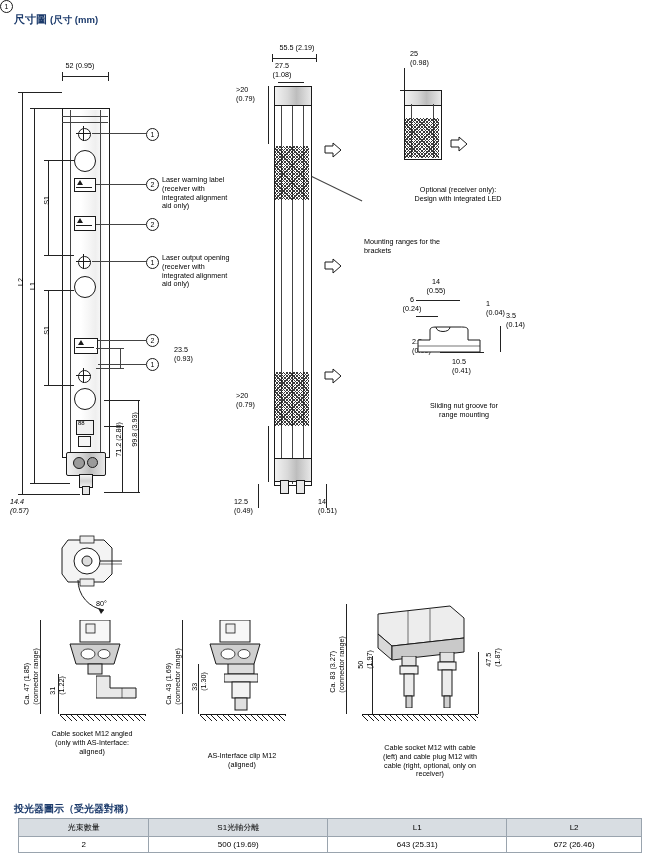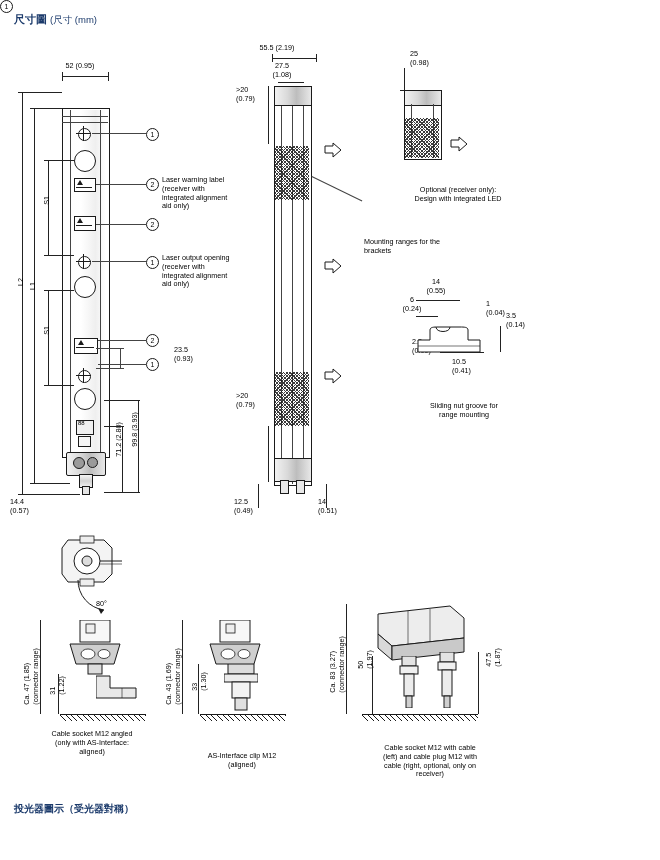--- a/index.html
+++ b/index.html
@@ -6,21 +6,21 @@
   body{
     width:660px;height:860px;background:#ffffff;
     font-family:"Liberation Sans", sans-serif;
     color:#000;position:relative;overflow:hidden;
   }
   .page{position:relative;width:660px;height:860px;}
   .abs{position:absolute;}
   .t{font-size:7.2px;line-height:1.22;color:#000;white-space:pre;}
   .t-c{text-align:center;}
   .title{font-size:11px;color:#1b3a6b;font-weight:bold;}
-  .title small{font-size:9.5px;font-weight:normal;}
+  .title small{font-size:9.5px;font-weight:bold;}
   .sec-title{font-size:10px;color:#1b3a6b;font-weight:bold;}
   .ln{position:absolute;background:#1a1a1a;}
   .ln-h{height:1px;}
   .ln-v{width:1px;}
   .thin{background:#444;}
   .dim{background:#222;}
   
   .body-outline{position:absolute;border:1px solid #1a1a1a;background:#fff;}
   .hatch-d{
     background-image:repeating-linear-gradient(45deg,#1a1a1a 0 0.8px,transparent 0.8px 2.4px),
@@ -121,21 +121,21 @@
     <div class="ln ln-v dim" style="left:48px;top:160px;height:95px;"></div>
     <div class="abs vt" style="left:42px;top:196px;">S1</div>
     <div class="ln ln-h dim" style="left:44px;top:160px;width:30px;"></div>
     <div class="ln ln-h dim" style="left:44px;top:255px;width:30px;"></div>
 
     <div class="ln ln-v dim" style="left:48px;top:290px;height:95px;"></div>
     <div class="abs vt" style="left:42px;top:326px;">S1</div>
     <div class="ln ln-h dim" style="left:44px;top:290px;width:30px;"></div>
     <div class="ln ln-h dim" style="left:44px;top:385px;width:30px;"></div>
 
-    <div class="abs t" style="left:10px;top:498px;">14.4
+    <div class="abs t" style="left:10px;top:498px;font-style:italic;">14.4
 (0.57)</div>
 
     <div class="ln ln-v dim" style="left:122px;top:426px;height:66px;"></div>
     <div class="abs vt" style="left:114px;top:422px;">71.2 (2.80)</div>
     <div class="ln ln-v dim" style="left:138px;top:400px;height:92px;"></div>
     <div class="abs vt" style="left:130px;top:412px;">99.8 (3.93)</div>
     <div class="ln ln-h dim" style="left:104px;top:426px;width:20px;"></div>
     <div class="ln ln-h dim" style="left:104px;top:400px;width:36px;"></div>
     <div class="ln ln-h dim" style="left:104px;top:492px;width:36px;"></div>
 
@@ -168,21 +168,21 @@
 aid only)</div>
 
     <div class="callout" style="left:146px;top:334px;"><span>2</span></div>
     <div class="ln ln-h thin" style="left:98px;top:340px;width:48px;"></div>
 
     <div class="callout" style="left:146px;top:358px;"><span>1</span></div>
     <div class="ln ln-h thin" style="left:98px;top:364px;width:48px;"></div>
   </div>
 
   <div>
-    <div class="abs t t-c" style="left:232px;top:44px;width:90px;">55.5 (2.19)</div>
+    <div class="abs t t-c" style="left:252px;top:44px;width:90px;">55.5 (2.19)</div>
     <div class="ln ln-h dim" style="left:272px;top:58px;width:44px;"></div>
     <div class="ln ln-v dim" style="left:272px;top:54px;height:8px;"></div>
     <div class="ln ln-v dim" style="left:316px;top:54px;height:8px;"></div>
 
     <div class="abs t t-c" style="left:262px;top:62px;width:40px;">27.5
 (1.08)</div>
     <div class="ln ln-h dim" style="left:278px;top:82px;width:26px;"></div>
 
     <div class="body-outline" style="left:274px;top:104px;width:36px;height:380px;"></div>
     <div class="ln ln-v thin" style="left:281px;top:104px;height:380px;"></div>
@@ -407,14 +407,34 @@
 (1.87)</div>
     <div class="ln ln-v dim" style="left:478px;top:652px;height:62px;"></div>
 
     <div class="abs t t-c" style="left:330px;top:744px;width:200px;">Cable socket M12 with cable
 (left) and cable plug M12 with
 cable (right, optional, only on
 receiver)</div>
   </div>
 
   <div class="abs sec-title" style="left:14px;top:802px;">投光器圖示（受光器對稱）</div>
+  <div class="abs" style="left:18px;top:818px;">
+    <table class="specs">
+      <thead>
+        <tr>
+          <th style="width:130px;">光束數量</th>
+          <th style="width:180px;">S1光軸分離</th>
+          <th style="width:180px;">L1</th>
+          <th style="width:134px;">L2</th>
+        </tr>
+      </thead>
+      <tbody>
+        <tr>
+          <td>2</td>
+          <td>500 (19.69)</td>
+          <td>643 (25.31)</td>
+          <td>672 (26.46)</td>
+        </tr>
+      </tbody>
+    </table>
+  </div>
 
 </div>
 
 </body></html>

